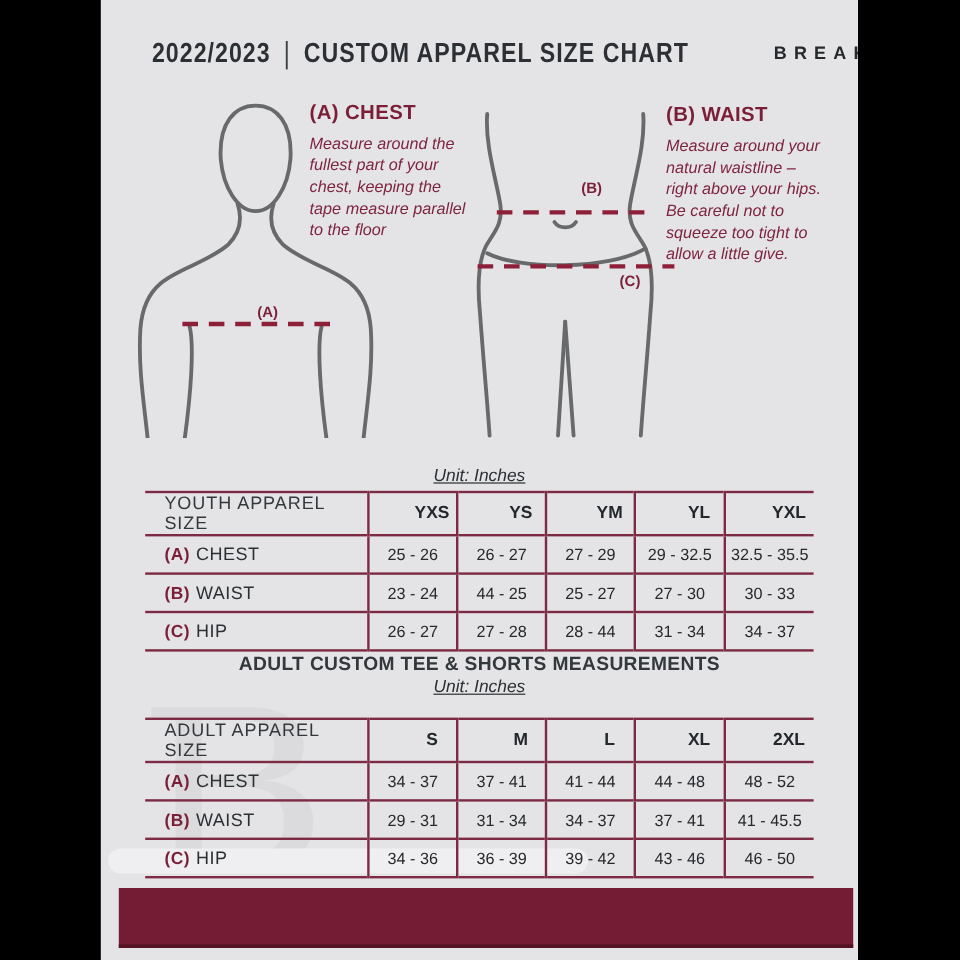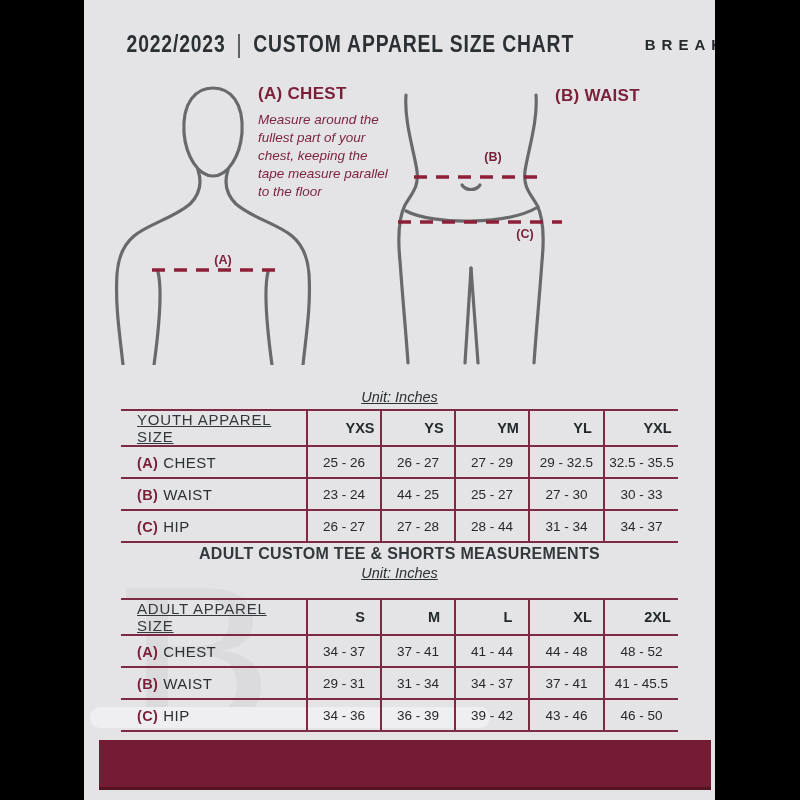--- a/index.html
+++ b/index.html
@@ -33,21 +33,21 @@
   .tbl-unit{position:absolute;left:0;width:100%;text-align:center;font-style:italic;
     font-size:14.5px;color:#2b3034;z-index:2;text-decoration:underline;}
   table.size-table{position:absolute;left:37px;width:557px;border-collapse:collapse;
     table-layout:fixed;z-index:2;background:transparent;
     border-bottom:2px solid #7d2b44;}
   table.size-table tr{border-top:2px solid #7d2b44;}
   table.size-table th,table.size-table td{padding:0;vertical-align:middle;}
   table.size-table th+th,table.size-table td+td{border-left:2px solid #7d2b44;}
   table.size-table thead th{height:34px;font-weight:700;font-size:14.5px;color:#23282c;text-align:center;padding-left:32px;}
   table.size-table thead th.label-col{font-weight:400;font-size:15px;letter-spacing:0.8px;
-    color:#33383c;text-align:left;padding-left:16px;text-decoration:underline;}
+    color:#33383c;text-align:left;padding-left:16px;}
   table.size-table td{height:30px;font-size:13.5px;color:#26282c;text-align:center;}
   table.size-table td.label-col{text-align:left;padding-left:16px;font-size:15px;color:#2b3034;letter-spacing:0.4px;}
   table.size-table td.label-col .key{font-weight:700;color:#7b1f39;margin-right:5px;font-size:14.5px;}
 
   
   .watermark{position:absolute;left:30px;top:585px;z-index:0;color:#dbdbdd;}
   .wm-b{font-family:"DejaVu Serif",serif;font-size:185px;line-height:150px;display:inline-block;
     transform:scaleX(1.18);transform-origin:left;}
   .wm-banner{position:absolute;left:-24px;top:122px;width:400px;height:21px;background:#efeff1;
     border-radius:11px;}
@@ -114,20 +114,26 @@
     <section class="instr" style="left:174px;top:84px;width:180px;">
       <h3>(A) CHEST</h3>
       <p>Measure around the
 fullest part of your
 chest, keeping the
 tape measure parallel
 to the floor</p>
     </section>
     <section class="instr" style="left:471px;top:86px;width:160px;">
       <h3>(B) WAIST</h3>
+      <p>Measure around your
+natural waistline –
+right above your hips.
+Be careful not to
+squeeze too tight to
+allow a little give.</p>
     </section>
 
     <div class="tbl-unit" style="top:389px;">Unit: Inches</div>
     <table class="size-table" style="top:409px;">
       <colgroup>
           <col style="width:186px">
           <col style="width:74px">
           <col style="width:74px">
           <col style="width:74px">
           <col style="width:75px">

